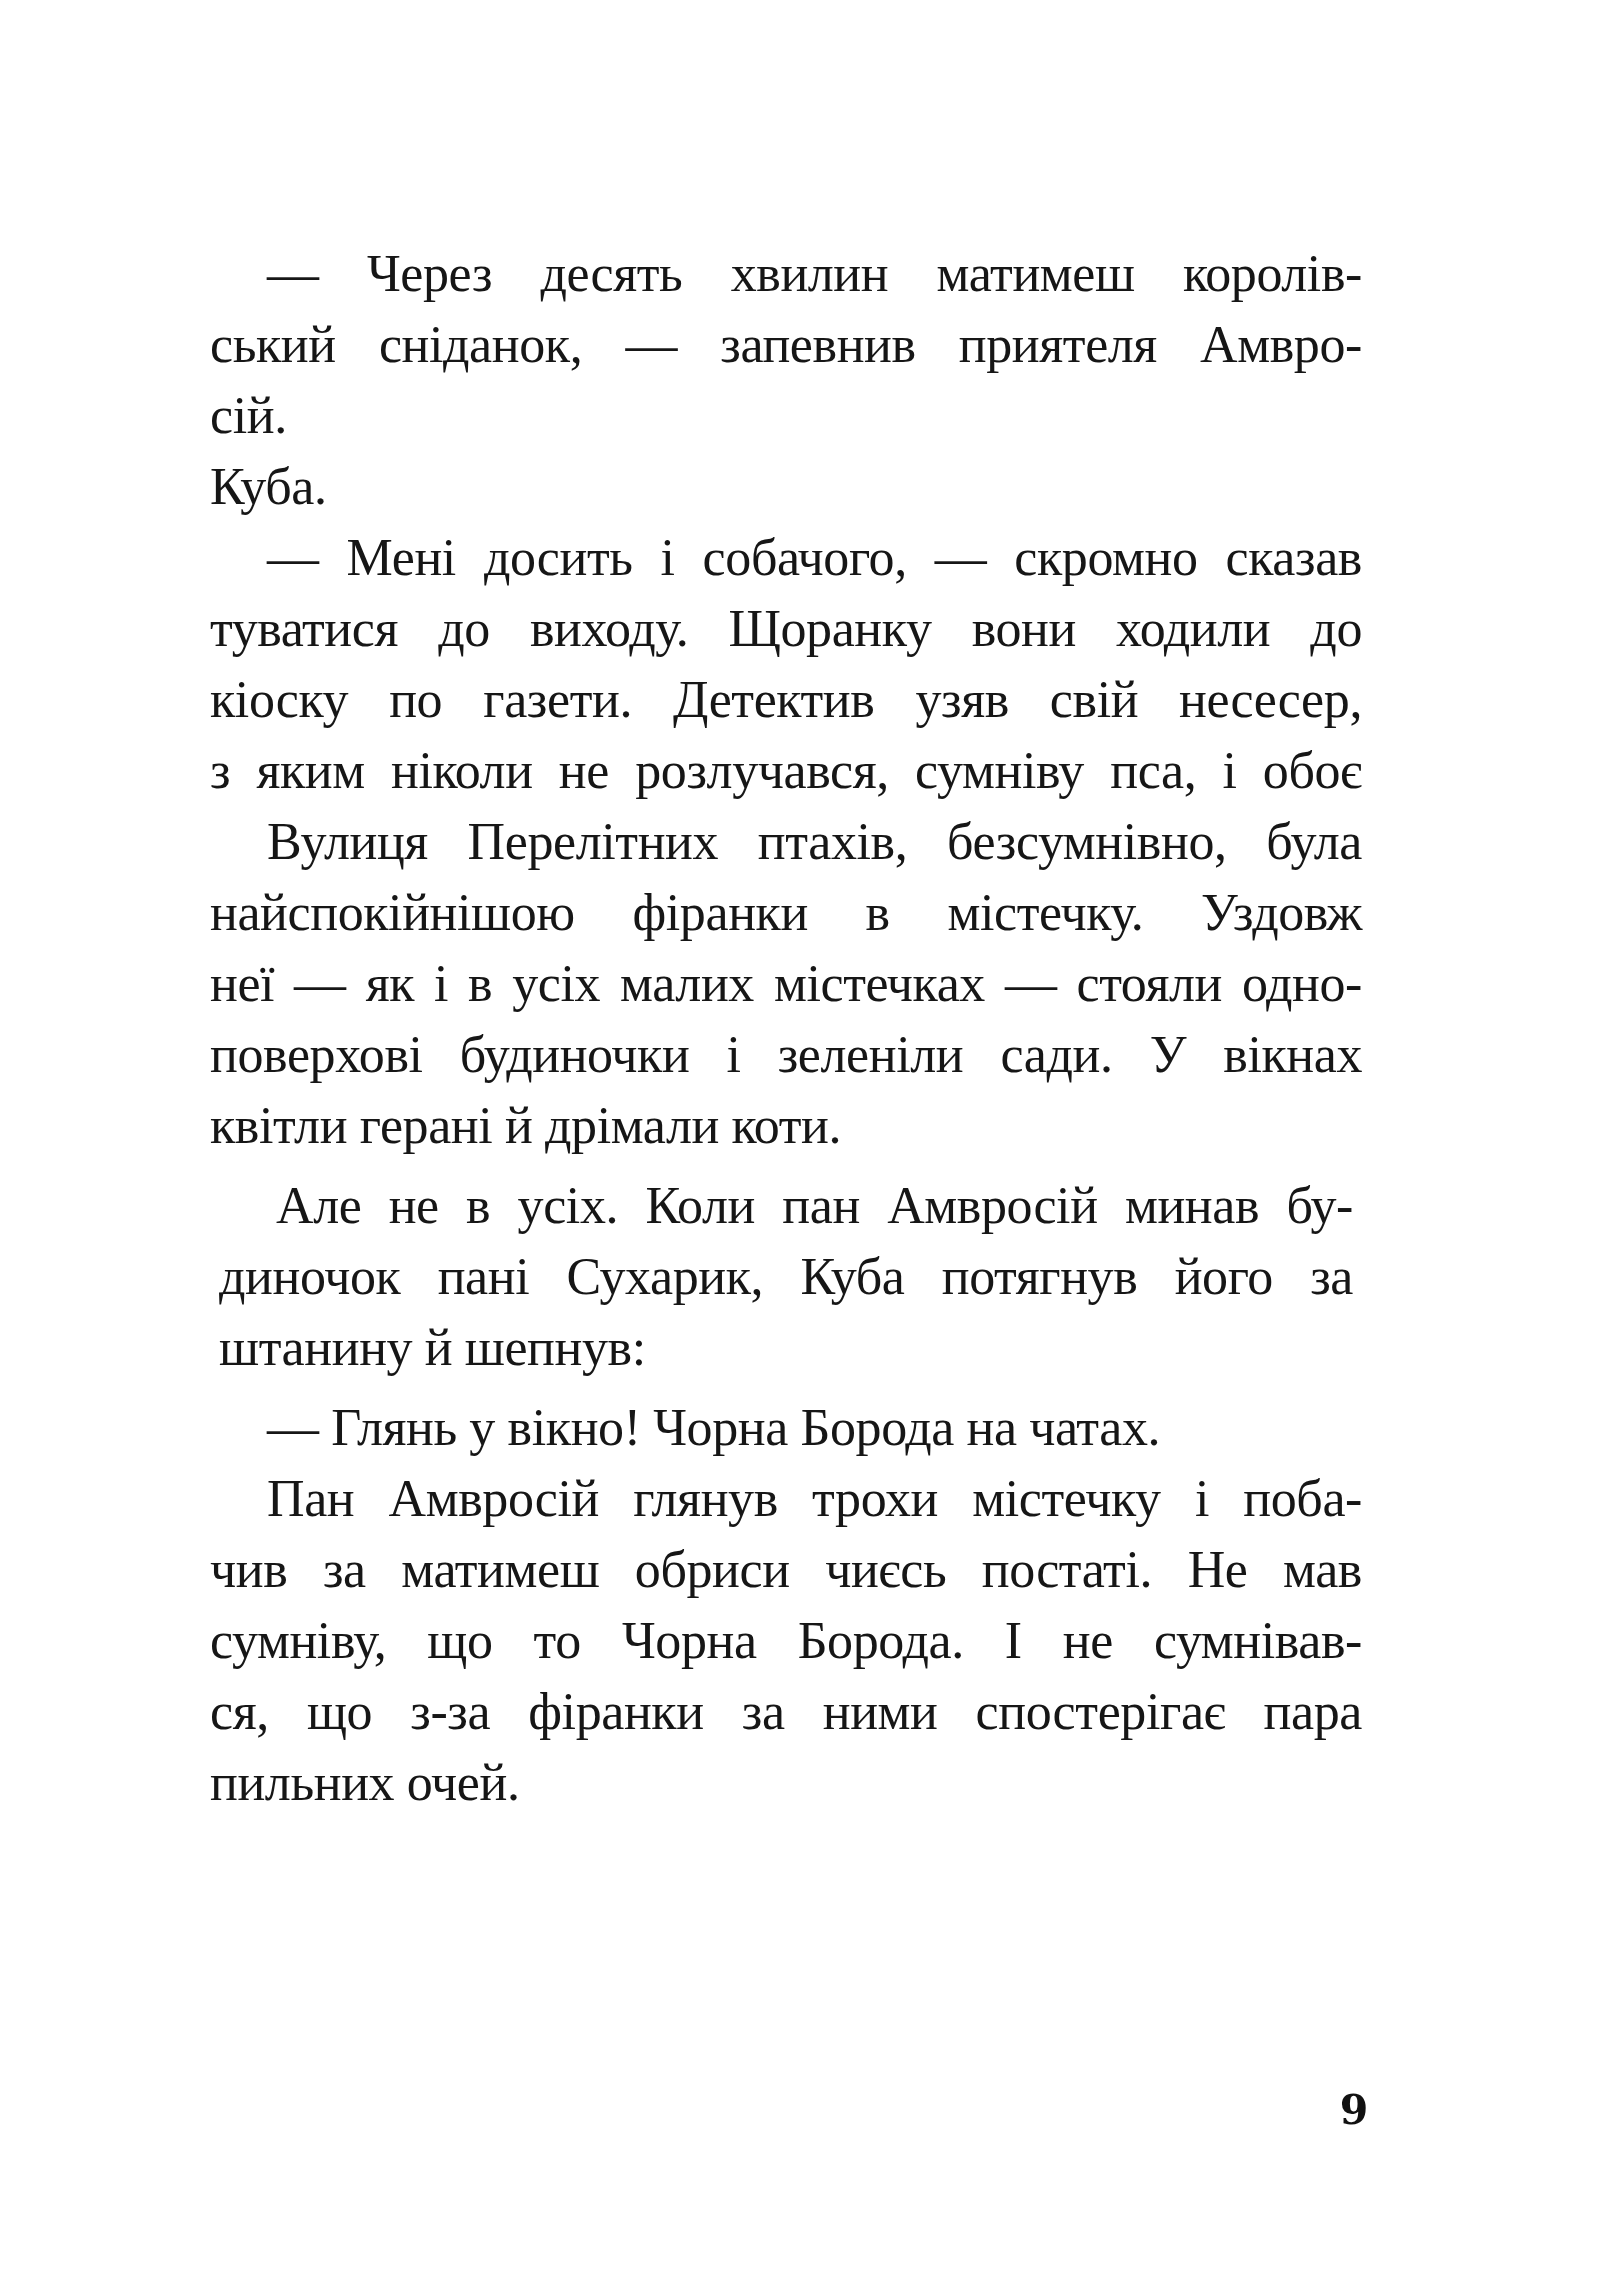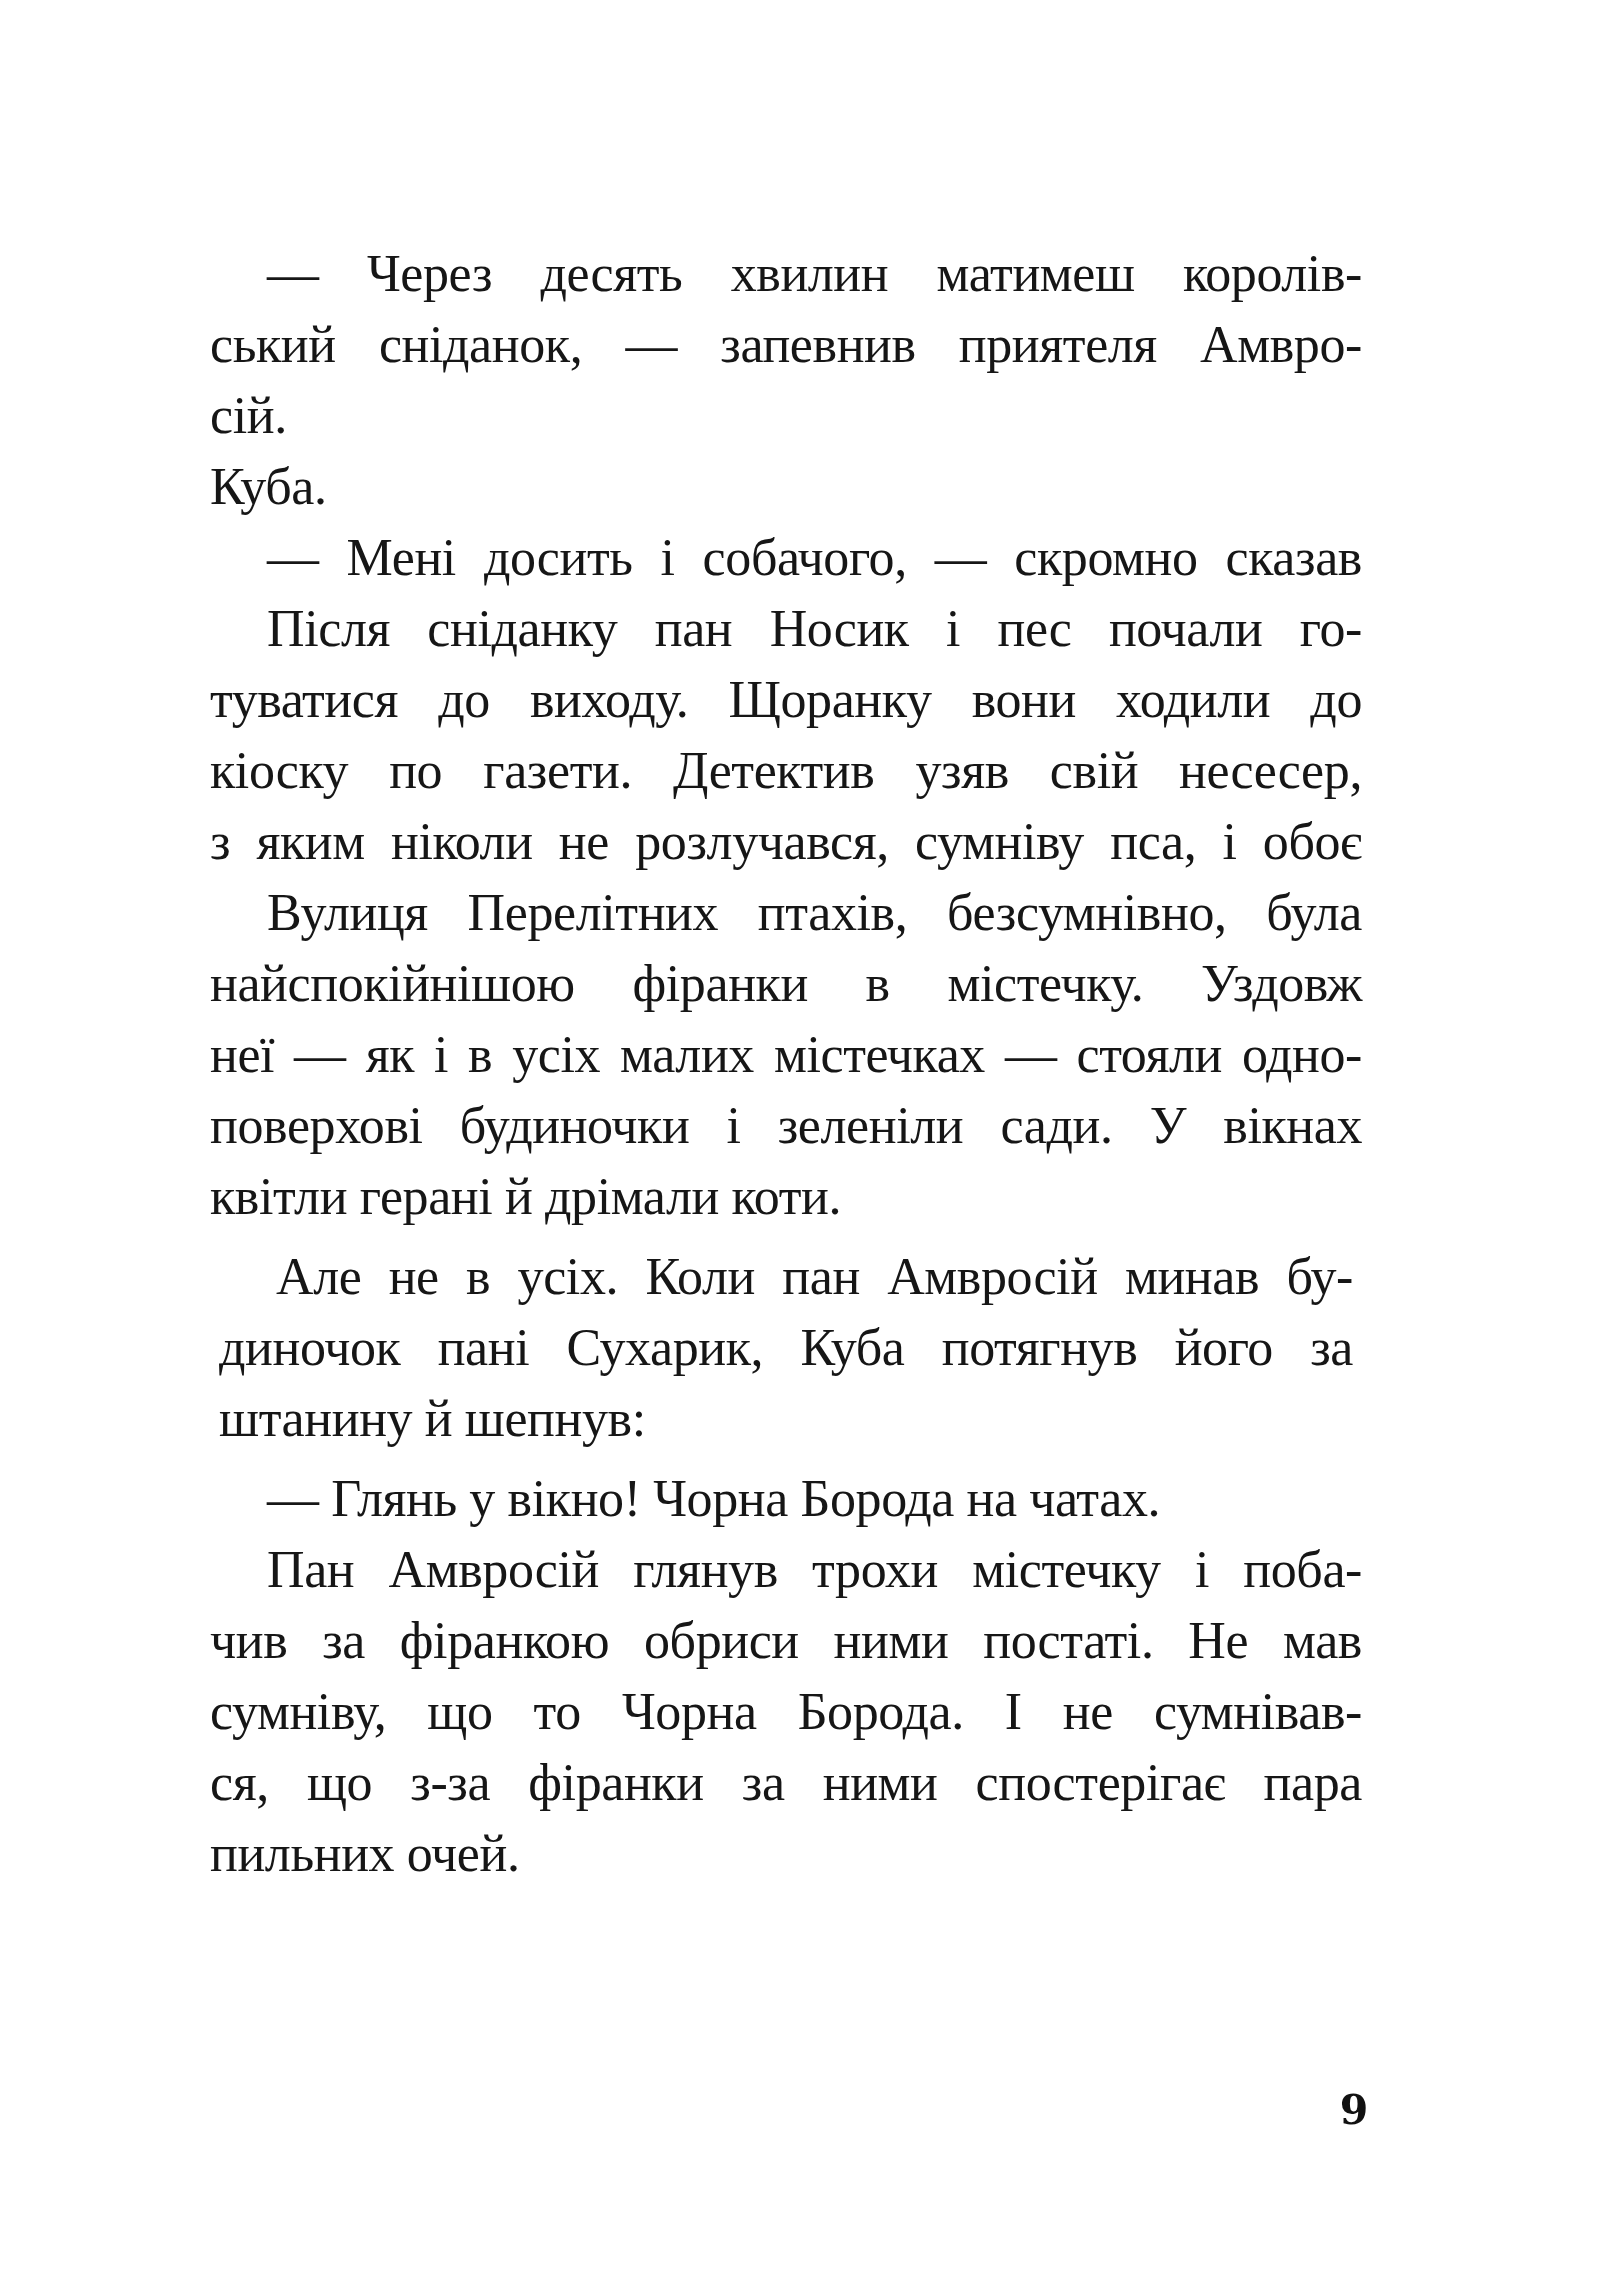--- a/index.html
+++ b/index.html
@@ -68,21 +68,20 @@
       <span class="line">ський сніданок, — запевнив приятеля Амвро-</span>
       <span class="line last">сій.</span>
     </p>
 
     <p style="margin:0">
       <span class="line last">Куба.</span>
       <span class="line indent">— Мені досить і собачого, — скромно сказав</span>
     </p>
 
     <p style="margin:0">
-      <span class="line indent">Після сніданку пан Носик і пес почали го-</span>
       <span class="line">туватися до виходу. Щоранку вони ходили до</span>
       <span class="line">кіоску по газети. Детектив узяв свій несесер,</span>
       <span class="line">з яким ніколи не розлучався, сумніву пса, і обоє</span>
     </p>
 
     <p style="margin:0">
       <span class="line indent">Вулиця Перелітних птахів, безсумнівно, була</span>
       <span class="line">найспокійнішою фіранки в містечку. Уздовж</span>
       <span class="line">неї — як і в усіх малих містечках — стояли одно-</span>
       <span class="line">поверхові будиночки і зеленіли сади. У вікнах</span>
@@ -94,21 +93,21 @@
       <span class="line">диночок пані Сухарик, Куба потягнув його за</span>
       <span class="line last">штанину й шепнув:</span>
     </p>
 
     <p style="margin:0">
       <span class="line indent last">— Глянь у вікно! Чорна Борода на чатах.</span>
     </p>
 
     <p style="margin:0">
       <span class="line indent">Пан Амвросій глянув трохи містечку і поба-</span>
-      <span class="line">чив за фіранкою обриси ними постаті. Не мав</span>
+      <span class="line">чив за матимеш обриси чиєсь постаті. Не мав</span>
       <span class="line">сумніву, що то Чорна Борода. І не сумнівав-</span>
       <span class="line">ся, що з-за фіранки за ними спостерігає пара</span>
       <span class="line last">пильних очей.</span>
     </p>
 
   </div>
 
   <div class="page-number">9</div>
 </div>
 

